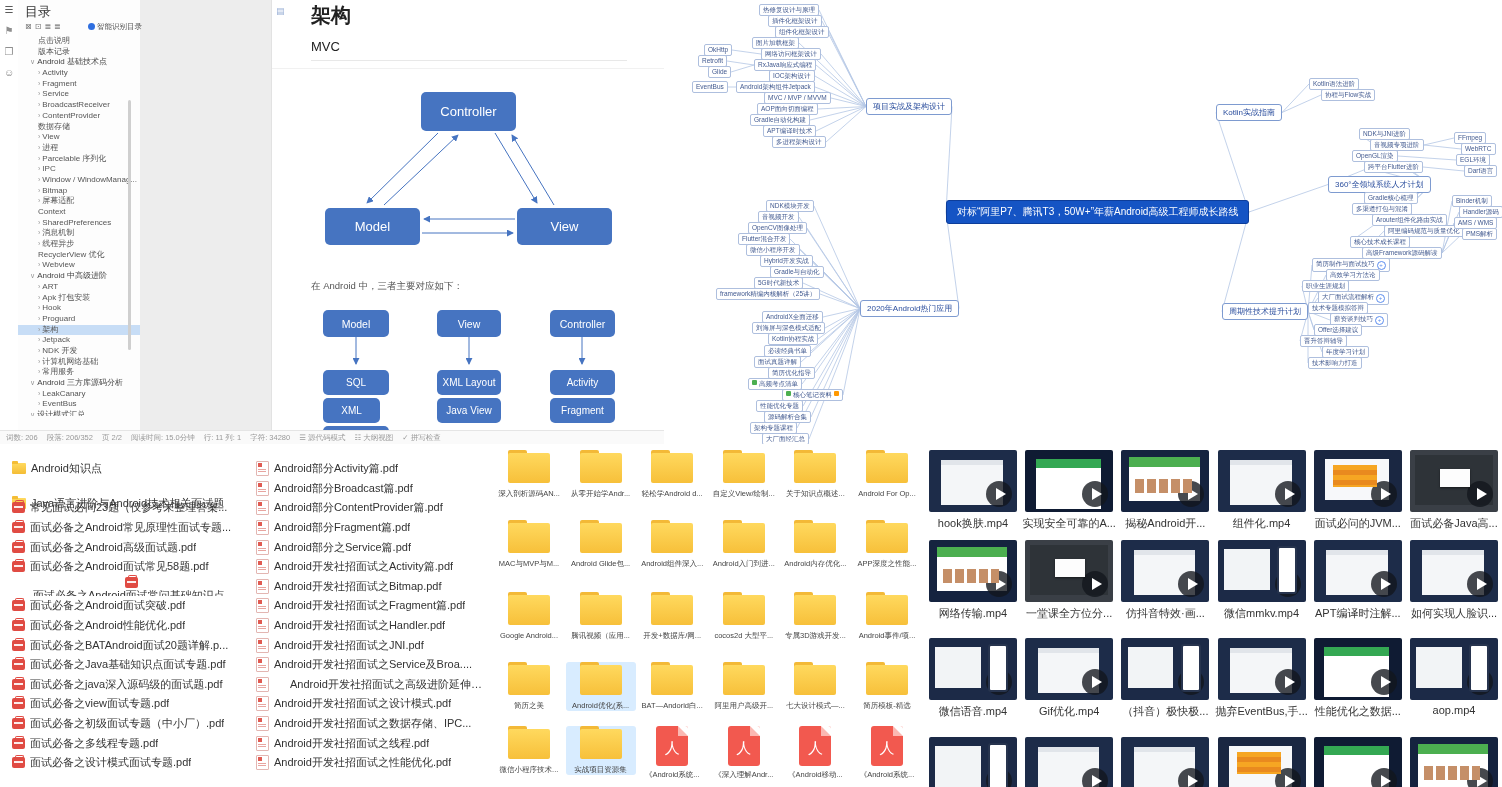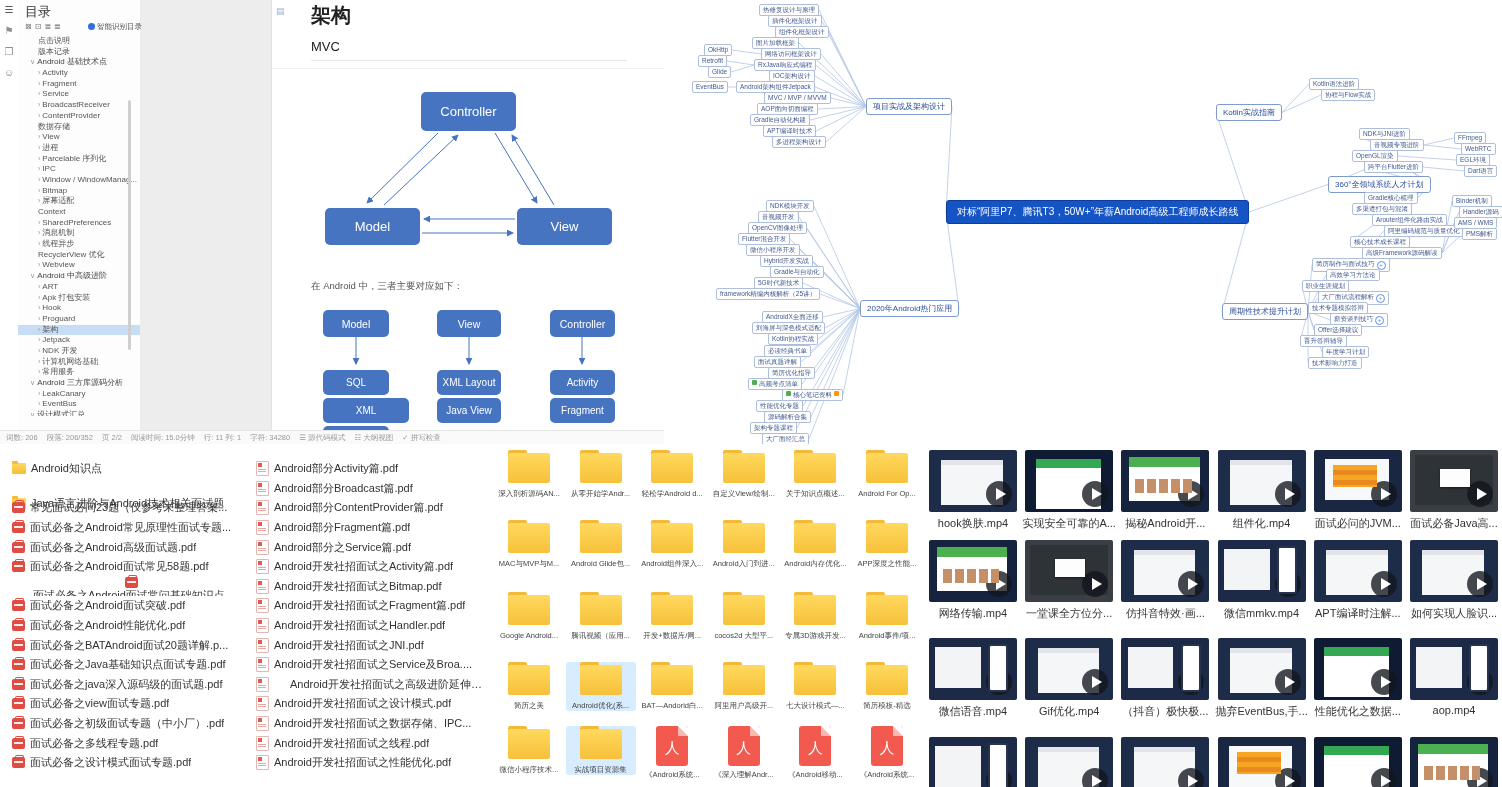--- a/index.html
+++ b/index.html
@@ -169,21 +169,21 @@
           <line x1="310" y1="337" x2="310" y2="364" marker-end="url(#arr)"></line>
         </g>
       </svg>
       <div class="bluebox" style="left:149px;top:92px;width:95px;height:39px;font-size:13px;">Controller</div>
       <div class="bluebox" style="left:53px;top:208px;width:95px;height:37px;font-size:13px;">Model</div>
       <div class="bluebox" style="left:245px;top:208px;width:95px;height:37px;font-size:13px;">View</div>
       <p class="pg-note">在 Android 中，三者主要对应如下：</p>
       <div id="mvc2">
           <div class="bluebox" style="left: 51px; top: 310px; width: 66px; height: 27px; font-size: 10.5px;">Model</div>
           <div class="bluebox" style="left: 51px; top: 370px; width: 66px; height: 25px; font-size: 10px;">SQL</div>
-          <div class="bluebox" style="left: 51px; top: 398px; width: 86px; height: 25px; font-size: 10px;">XML</div>
+          <div class="bluebox" style="left: 51px; top: 398px; width: 57px; height: 25px; font-size: 10px;">XML</div>
           <div class="bluebox" style="left: 165px; top: 310px; width: 64px; height: 27px; font-size: 10.5px;">View</div>
           <div class="bluebox" style="left: 165px; top: 370px; width: 64px; height: 25px; font-size: 10px;">XML Layout</div>
           <div class="bluebox" style="left: 165px; top: 398px; width: 64px; height: 25px; font-size: 10px;">Java View</div>
           <div class="bluebox" style="left: 278px; top: 310px; width: 65px; height: 27px; font-size: 10.5px;">Controller</div>
           <div class="bluebox" style="left: 278px; top: 370px; width: 65px; height: 25px; font-size: 10px;">Activity</div>
           <div class="bluebox" style="left: 278px; top: 398px; width: 65px; height: 25px; font-size: 10px;">Fragment</div>
           <div class="bluebox" style="left: 51px; top: 426px; width: 66px; height: 16px;"></div>
         </div>
     </main>
     <footer class="statusbar" id="statusbar"><span>词数: 206</span><span>段落: 206/352</span><span>页 2/2</span><span>阅读时间: 15.0分钟</span><span>行: 11  列: 1</span><span>字符: 34280</span><span>☰ 源代码模式</span><span>☷ 大纲视图</span><span>✓ 拼写检查</span></footer>

